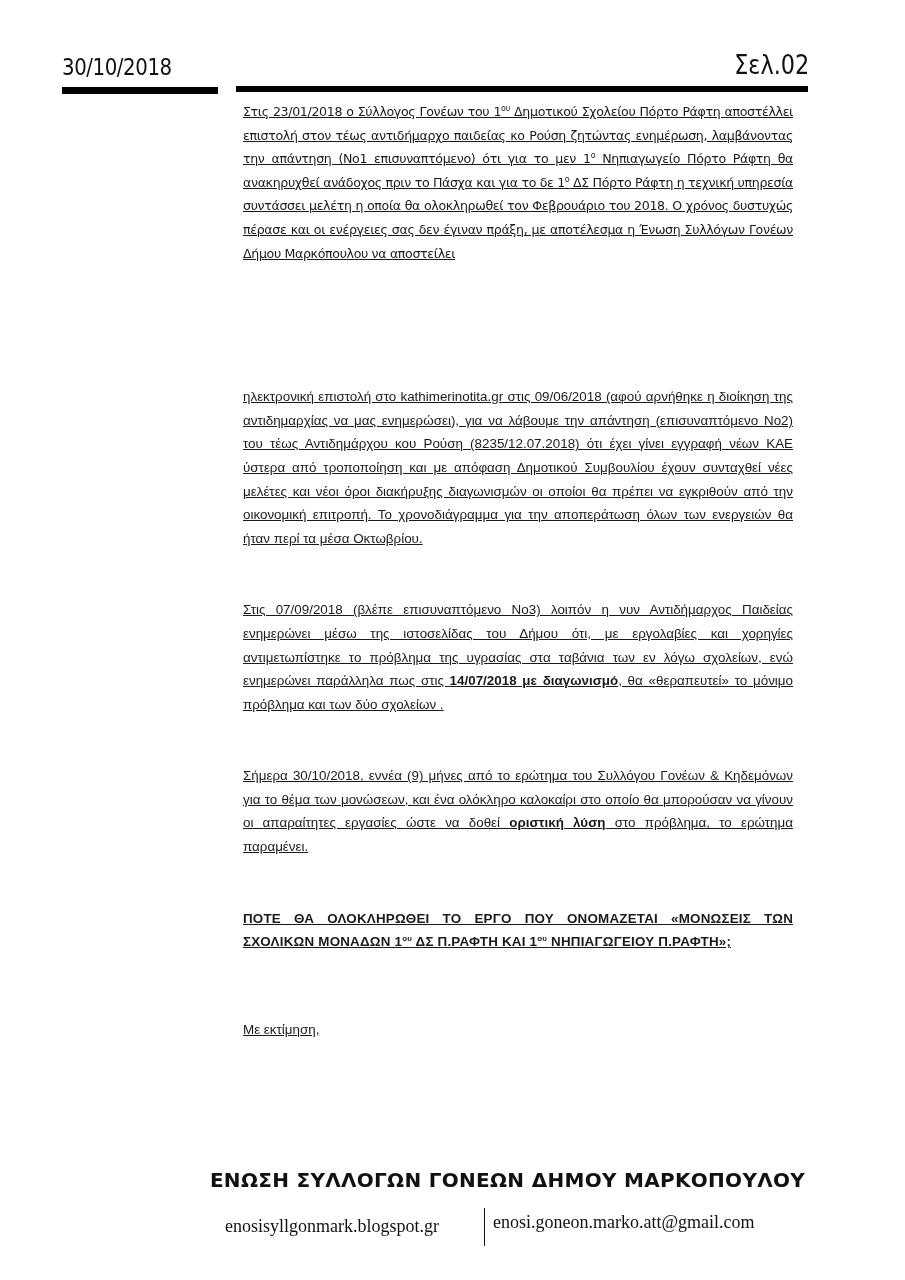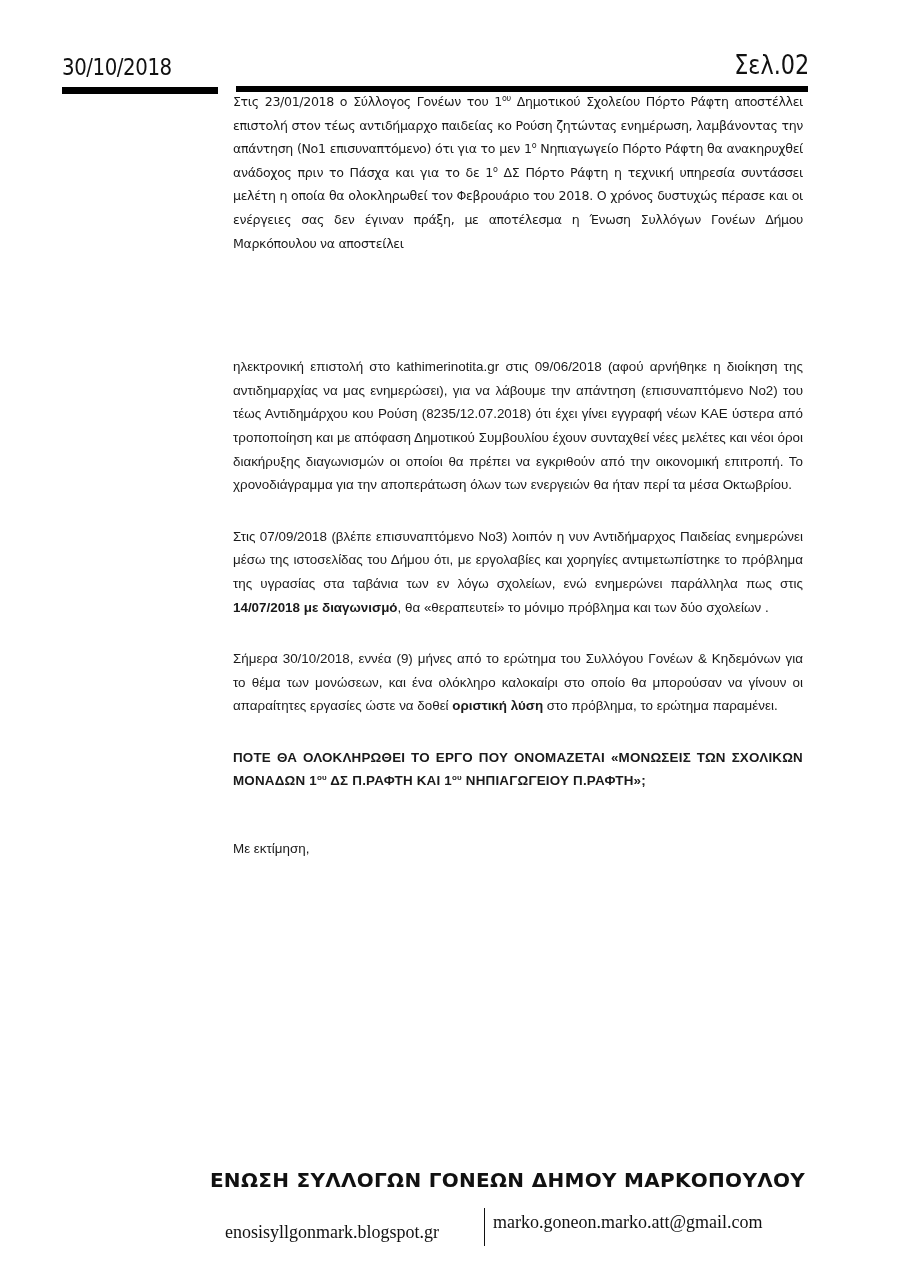--- a/index.html
+++ b/index.html
@@ -2,29 +2,29 @@
 <html><head>
 <meta charset="utf-8">
 <style>
   html, body { margin: 0; padding: 0; background: #ffffff; }
   body { width: 905px; height: 1280px; position: relative; overflow: hidden; font-family: "Liberation Sans", sans-serif; color: #1a1a1a; }
   .hdr-date { position: absolute; left: 62px; top: 54px; font-family: "DejaVu Sans", sans-serif; font-size: 23px; letter-spacing: -0.5px; transform: scaleX(0.86); transform-origin: left top; color: #111; }
   .hdr-page { position: absolute; right: 96px; top: 50px; font-family: "DejaVu Sans", sans-serif; font-size: 26px; transform: scaleX(0.86); transform-origin: right top; color: #111; }
   .bar-left { position: absolute; left: 62px; top: 87px; width: 156px; height: 7px; background: #000; }
   .bar-right { position: absolute; left: 236px; top: 86px; width: 572px; height: 6px; background: #000; z-index: 2; }
   .body { position: absolute; left: 227px; top: 84px; width: 582px; }
-  p { margin: 6px; font-size: 13.4px; line-height: 23.6px; text-align: justify; }
+  p { margin: 16px; font-size: 13.4px; line-height: 23.6px; text-align: justify; text-decoration: underline; }
   .p1 { font-family: "DejaVu Sans", sans-serif; font-size: 12.6px; letter-spacing: -0.35px; }
   .gap { height: 16px; }
   .gap-lg { height: 88px; }
   .caps { font-weight: bold; letter-spacing: 0.2px; }
   sup { font-size: 8px; vertical-align: 5px; line-height: 0; }
   .footer-title { position: absolute; left: 0; width: 1015px; top: 1168px; text-align: center; font-family: "DejaVu Sans", sans-serif; font-weight: bold; font-size: 20px; letter-spacing: 0.3px; color: #111; }
   .footer-links { position: absolute; top: 1208px; left: 225px; width: 565px; height: 40px; font-family: "Liberation Serif", serif; font-size: 18px; color: #111; }
-  .footer-links .l { position: absolute; left: 0; top: 14px; }
+  .footer-links .l { position: absolute; left: 0; top: 8px; }
   .footer-links .sep { position: absolute; left: 259px; top: 0; width: 1px; height: 38px; background: #111; }
   .footer-links .r { position: absolute; left: 268px; top: 4px; }
 </style>
 </head>
 <body>
 
 <div class="hdr-date">30/10/2018</div>
 <div class="hdr-page">Σελ.02</div>
 <div class="bar-left"></div>
 <div class="bar-right"></div>
@@ -56,14 +56,14 @@
   <p>Με εκτίμηση,</p>
 
   <div class="gap"></div>
 
 </div>
 
 <div class="footer-title">ΕΝΩΣΗ ΣΥΛΛΟΓΩΝ ΓΟΝΕΩΝ ΔΗΜΟΥ ΜΑΡΚΟΠΟΥΛΟΥ</div>
 <div class="footer-links">
   <span class="l">enosisyllgonmark.blogspot.gr</span>
   <span class="sep"></span>
-  <span class="r">marko.goneon.marko.att@gmail.com</span>
+  <span class="r">enosi.goneon.marko.att@gmail.com</span>
 </div>
 
 </body></html>

